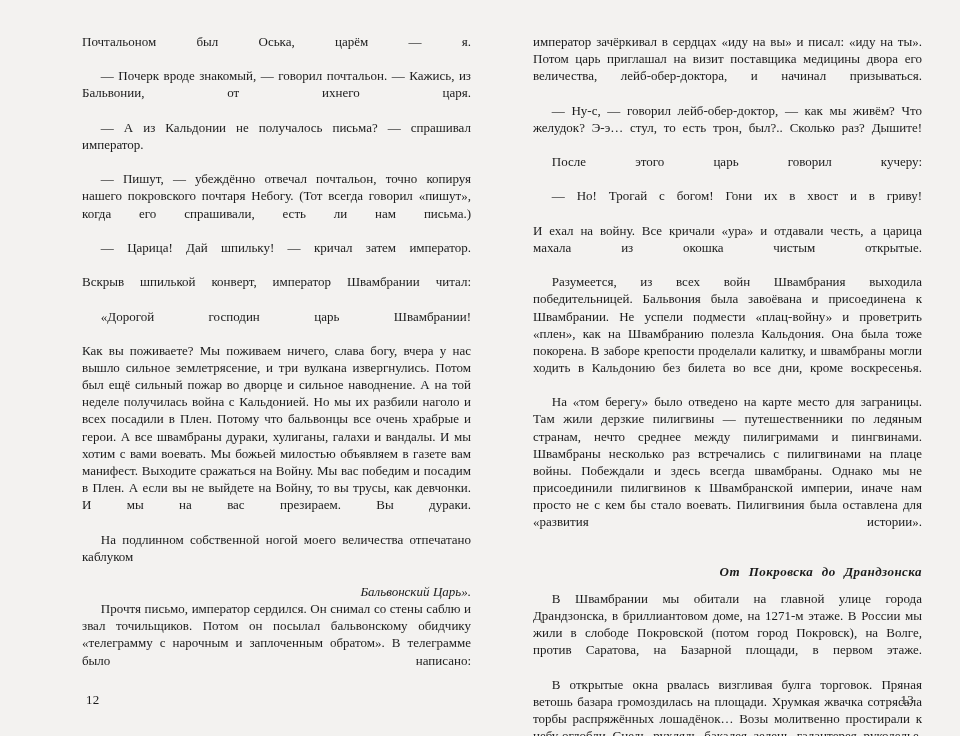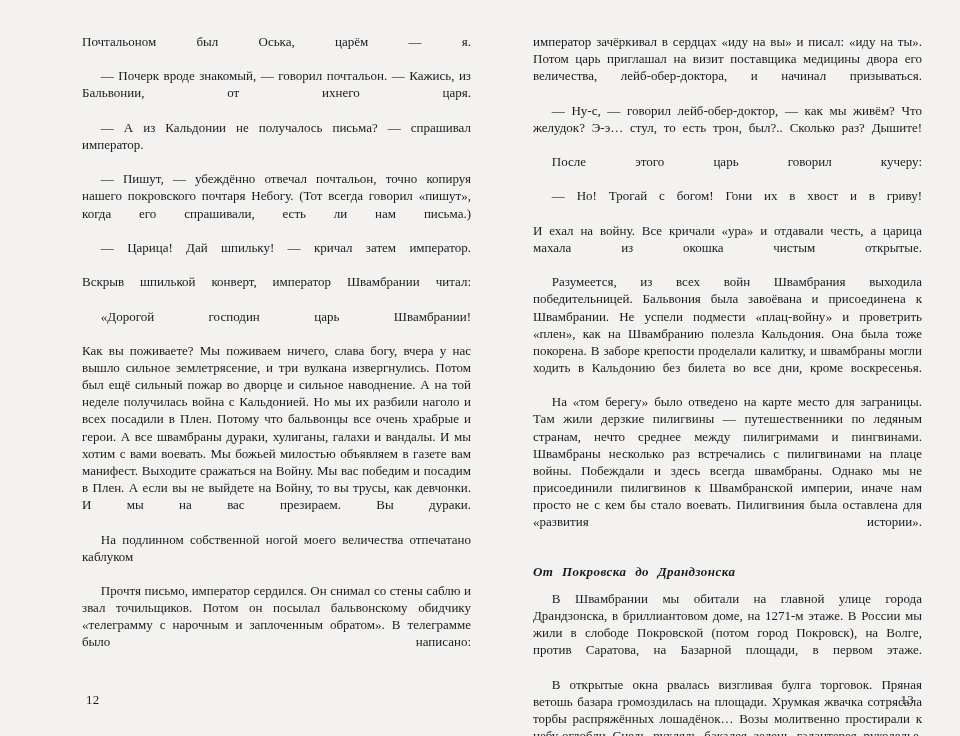--- a/index.html
+++ b/index.html
@@ -62,21 +62,21 @@
     text-indent: 0;
     text-align: right;
     font-style: italic;
     padding-top: 1px;
   }
   .signature::after { content: none; }
 
   .heading-section {
     margin: 0;
     text-indent: 0;
-    text-align: left;
+    text-align: right;
     font-style: italic;
     font-weight: bold;
     letter-spacing: 0.035em;
     word-spacing: 0.38em;
     padding-top: 15px;
     padding-bottom: 10px;
   }
   .heading-section::after { content: none; }
 
   .folio {
@@ -97,20 +97,21 @@
     <div class="textblock" id="left-col">
         <p class="noindent">Почтальоном был Оська, царём — я.</p>
         <p>— Почерк вроде знакомый, — говорил почтальон. — Кажись, из Бальвонии, от ихнего царя.</p>
         <p>— А из Кальдонии не получалось письма? — спрашивал император.</p>
         <p>— Пишут, — убеждённо отвечал почтальон, точно копируя нашего покровского почтаря Небогу. (Тот всегда говорил «пишут», когда его спрашивали, есть ли нам письма.)</p>
         <p>— Царица! Дай шпильку! — кричал затем император.</p>
         <p class="noindent">Вскрыв шпилькой конверт, император Швамбрании читал:</p>
         <p>«Дорогой господин царь Швамбрании!</p>
         <p class="noindent">Как вы поживаете? Мы поживаем ничего, слава богу, вчера у нас вышло сильное землетрясение, и три вулкана извергнулись. Потом был ещё сильный пожар во дворце и сильное наводнение. А на той неделе получилась война с Кальдонией. Но мы их разбили наголо и всех посадили в Плен. Потому что бальвонцы все очень храбрые и герои. А все швамбраны дураки, хулиганы, галахи и вандалы. И мы хотим с вами воевать. Мы божьей милостью объявляем в газете вам манифест. Выходите сражаться на Войну. Мы вас победим и посадим в Плен. А если вы не выйдете на Войну, то вы трусы, как девчонки. И мы на вас презираем. Вы дураки.</p>
         <p>На подлинном собственной ногой моего величества отпечатано каблуком</p>
+        <p class="signature">Бальвонский Царь».</p>
         <p>Прочтя письмо, император сердился. Он снимал со стены саблю и звал точильщиков. Потом он посылал бальвонскому обидчику «телеграмму с нарочным и заплоченным обратом». В телеграмме было написано:</p>
       </div>
     <div class="folio folio-left">12</div>
   </div>
 
   <div class="page page-right">
     <div class="textblock" id="right-col">
         <p class="noindent">император зачёркивал в сердцах «иду на вы» и писал: «иду на ты». Потом царь приглашал на визит поставщика медицины двора его величества, лейб-обер-доктора, и начинал призываться.</p>
         <p>— Ну-с, — говорил лейб-обер-доктор, — как мы живём? Что желудок? Э-э… стул, то есть трон, был?.. Сколько раз? Дышите!</p>
         <p>После этого царь говорил кучеру:</p>

